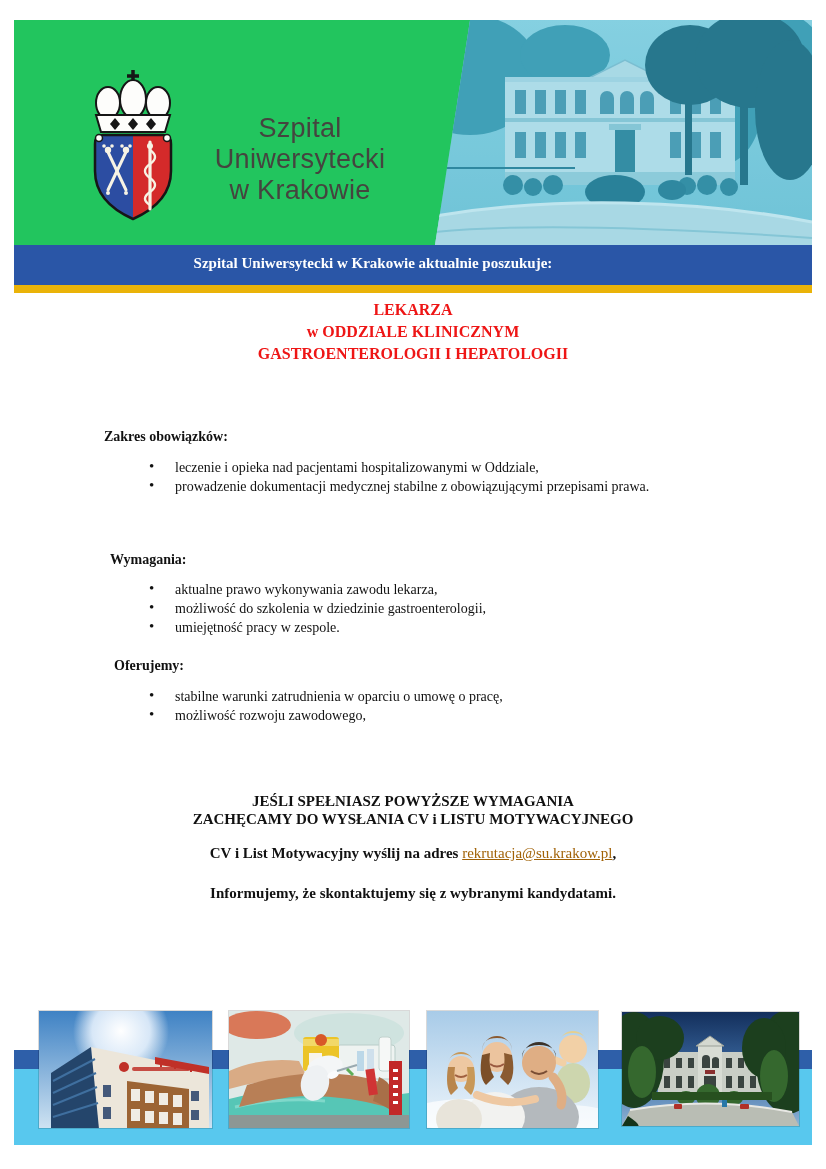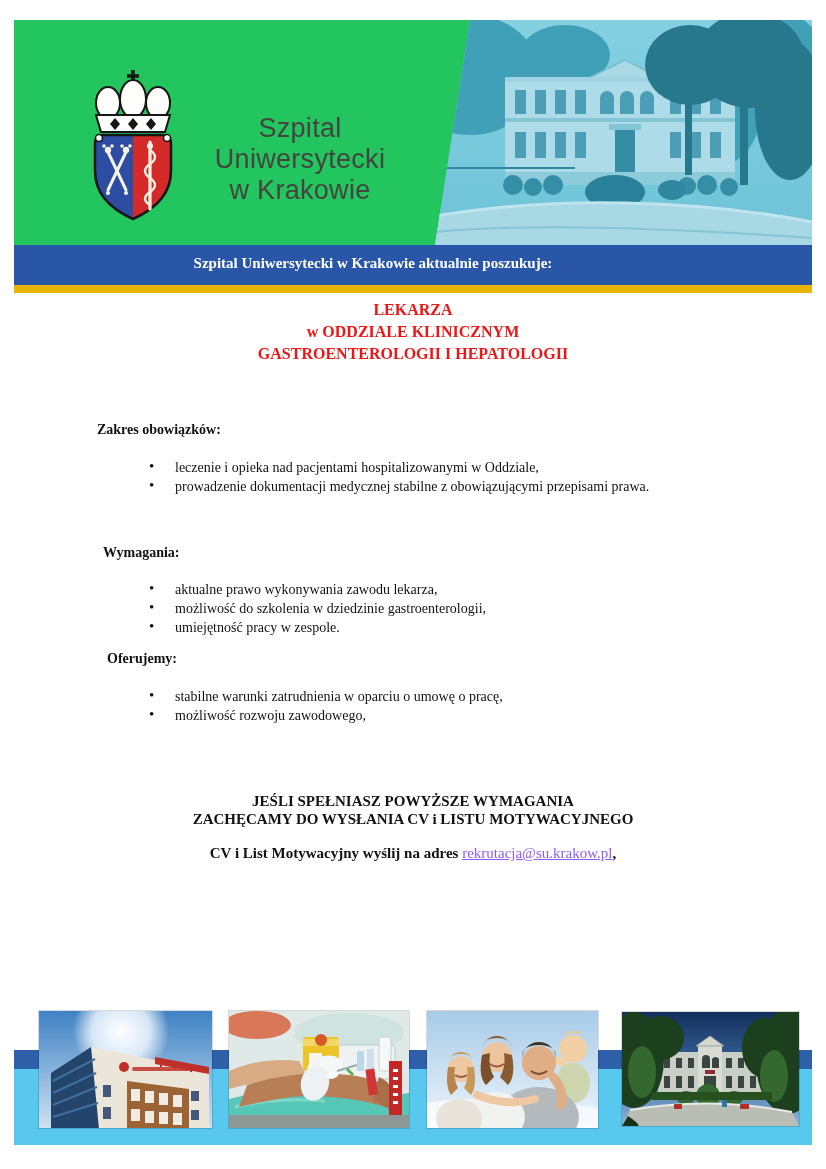--- a/index.html
+++ b/index.html
@@ -21,38 +21,38 @@
   .banner{position:absolute;left:14px;top:245px;width:798px;height:40px;
           background:#2a56a7;border-bottom:8px solid #eab308;}
   .banner-text{margin-top:10px;text-align:center;color:#ffffff;font-weight:bold;
                font-size:15px;transform:translateX(-40px);}
 
   
   .job-title{position:absolute;left:0;top:299px;width:826px;text-align:center;
              color:#ee1515;font-weight:bold;font-size:16px;line-height:22px;}
 
   
-  .sec-h{position:absolute;margin:0;font-weight:bold;font-size:14px;line-height:17px;}
+  .sec-h{position:absolute;margin:7px;font-weight:bold;font-size:14px;line-height:17px;}
   #sec1-h{left:97px;top:421px;}
   #sec2-h{left:103px;top:544px;}
   #sec3-h{left:107px;top:650px;}
   .sec-list{position:absolute;left:140px;width:605px;list-style:none;margin:0;padding:0;
             font-size:14px;line-height:17px;}
   #sec1-list{top:459px;}
   #sec2-list{top:581px;}
   #sec3-list{top:688px;}
   .sec-list li{position:relative;padding-left:35px;margin-bottom:2px;}
   .sec-list li::before{content:"\2022";position:absolute;left:9px;top:-1px;font-size:15px;}
 
   
   .cta-head{position:absolute;left:0;top:792px;width:826px;text-align:center;
             font-weight:bold;font-size:15px;line-height:18px;}
   .cta-send{position:absolute;left:0;top:845px;width:826px;text-align:center;
             font-weight:bold;font-size:15px;}
-  .email-link{color:#8b5cf6;font-weight:normal;text-decoration:underline;}
+  .email-link{color:#a16207;font-weight:normal;text-decoration:underline;}
   .cta-note{position:absolute;left:0;top:885px;width:826px;text-align:center;
             font-weight:bold;font-size:15px;}
 
   
   .footer-stripe{position:absolute;left:14px;top:1050px;width:798px;height:19px;background:#2e5fa9;}
   .footer-band{position:absolute;left:14px;top:1069px;width:798px;height:76px;background:#58c8ee;}
   .photo{position:absolute;top:1011px;height:117px;overflow:hidden;box-shadow:0 0 0 1px rgba(0,0,0,.15);}
   .photo svg{display:block;}
   #photo1{left:39px;width:173px;}
   #photo2{left:229px;width:180px;}
@@ -216,20 +216,21 @@
 
   <div class="cta-head">
     <div>JEŚLI SPEŁNIASZ POWYŻSZE WYMAGANIA</div>
     <div>ZACHĘCAMY DO WYSŁANIA CV i LISTU MOTYWACYJNEGO</div>
   </div>
 
   <div class="cta-send">
     <span>CV i List Motywacyjny wyślij na adres </span><a href="#" class="email-link">rekrutacja@su.krakow.pl</a><span>,</span>
   </div>
 
+  <div class="cta-note">Informujemy, że skontaktujemy się z wybranymi kandydatami.</div>
 
   <div class="footer-stripe"></div>
   <div class="footer-band"></div>
 
   <div class="photo" id="photo1">
     <svg viewBox="0 0 173 118" width="173" height="118" aria-hidden="true">
       <defs>
         <linearGradient id="p1sky" x1="0" y1="0" x2="0" y2="1">
           <stop offset="0" stop-color="#3f82c4"></stop>
             <stop offset="1" stop-color="#cfe3f2"></stop>

